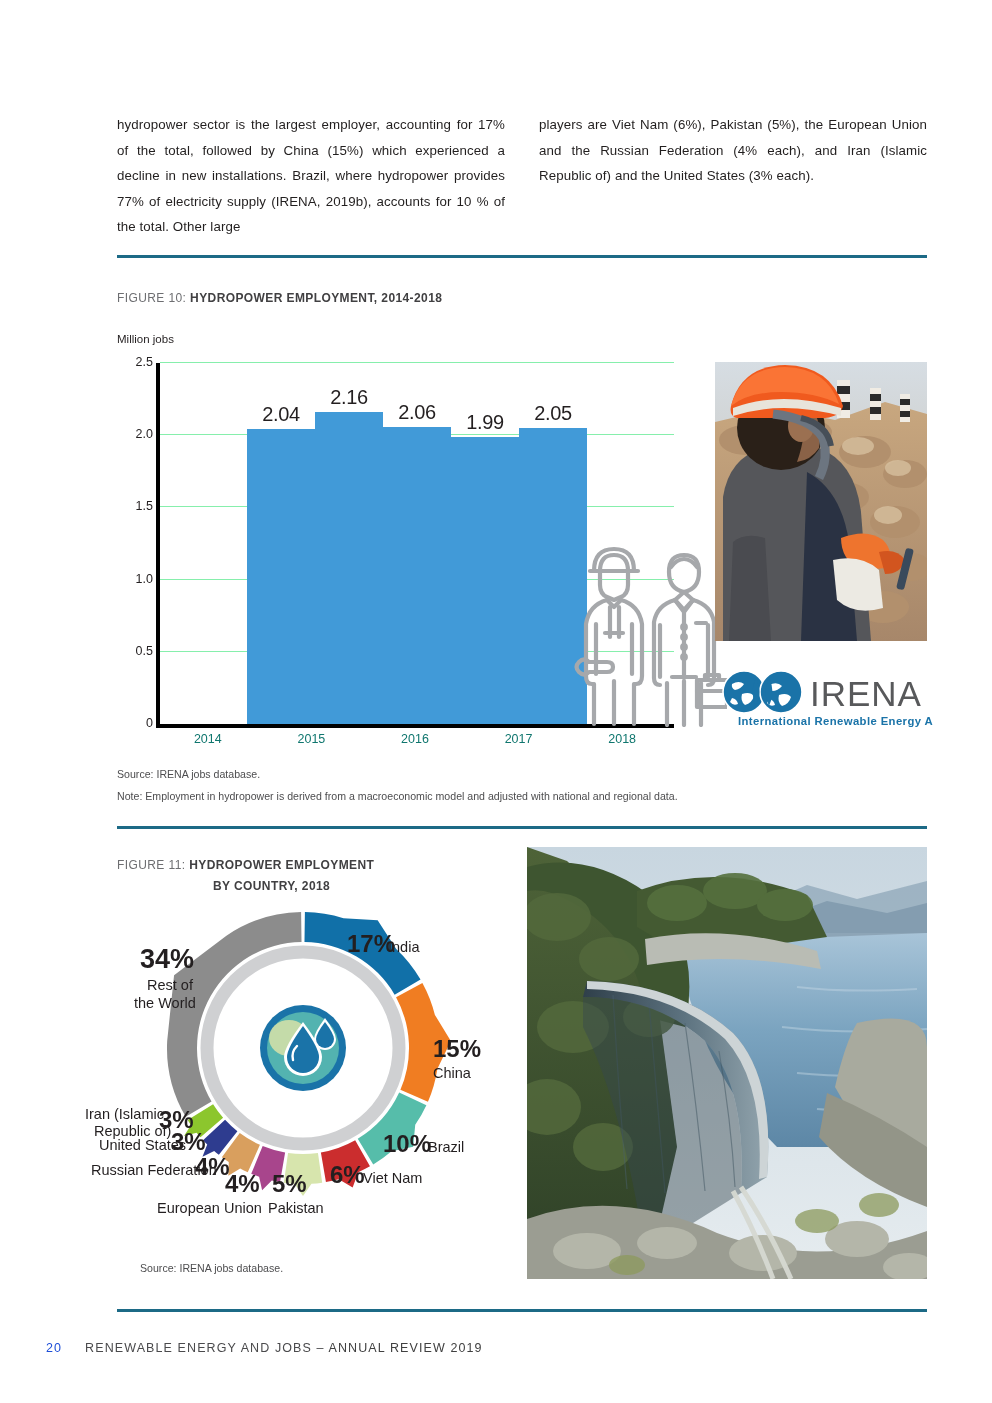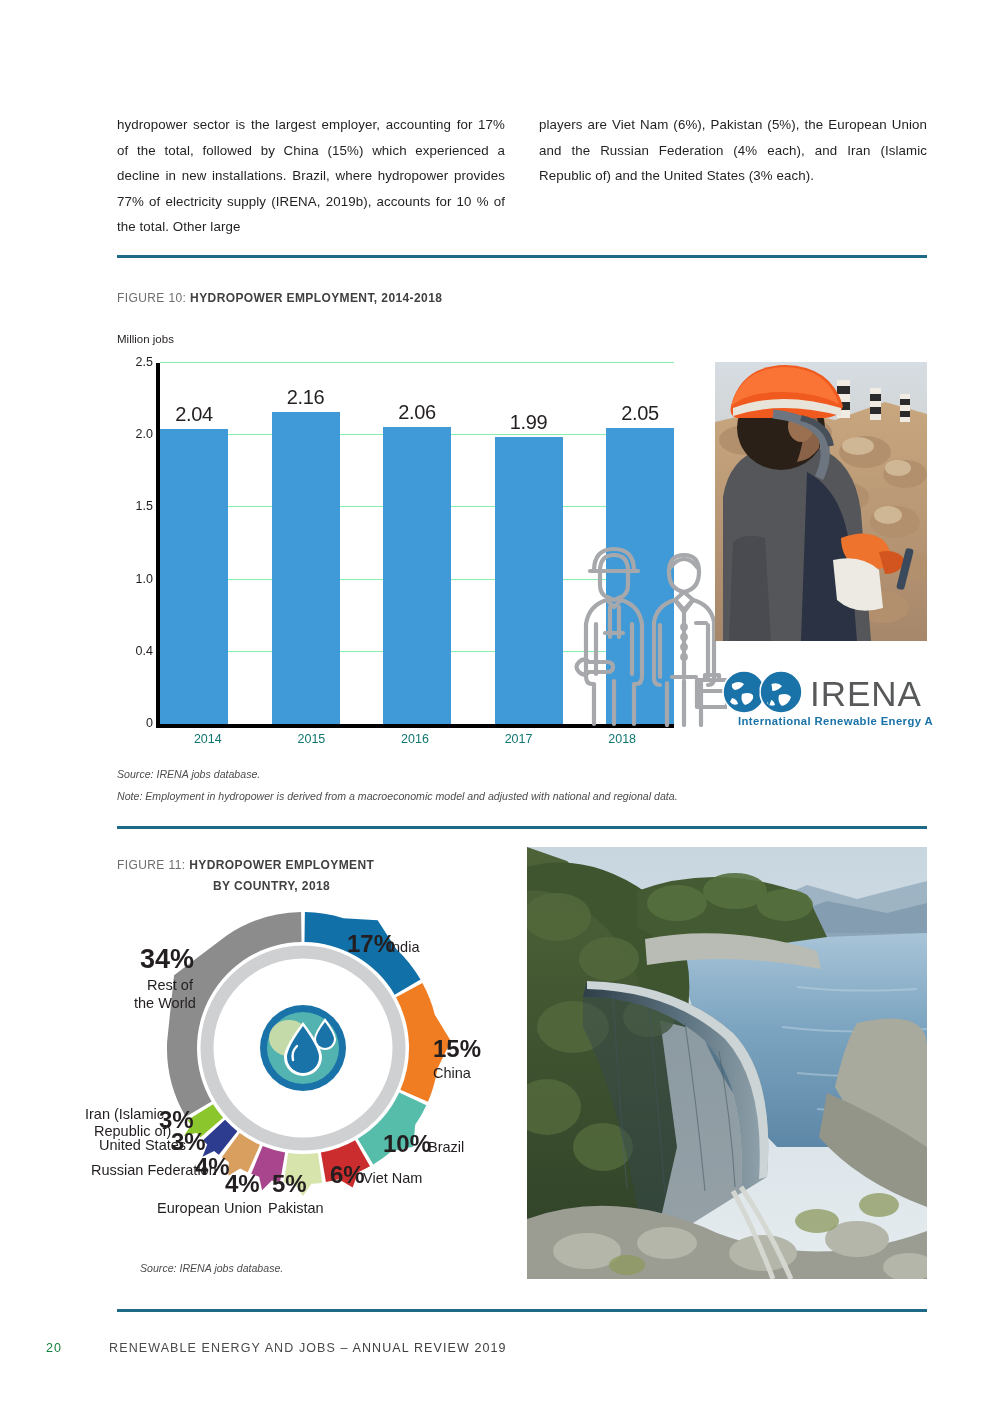--- a/index.html
+++ b/index.html
@@ -62,21 +62,21 @@
     background: #86efac;
   }
   .ytick {
     position: absolute; right: 100%; margin-right: 7px;
     transform: translateY(-50%);
     font-size: 12.5px; color: #231f20; white-space: nowrap;
   }
   .bars {
     position: absolute; left: 0; right: 0; bottom: 0; top: 0;
     display: flex; align-items: flex-end;
-    justify-content: space-between;
+    justify-content: center;
   }
   .barwrap { position: relative; width: 68px; height: 100%;
              display: flex; align-items: flex-end; }
   .bar { width: 100%; background: #419ad8; }
   .barval {
     position: absolute; left: 0; width: 100%; text-align: center;
     font-size: 20px; color: #231f20; letter-spacing: -.3px;
   }
   .xlabels {
     position: absolute; left: 39px; right: 0; top: 369px;
@@ -100,21 +100,21 @@
     background: #b8b0a4;
   }
   
   .irena {
     position: absolute; left: 718px; top: 668px; width: 215px; height: 62px;
   }
 
   
   .note {
     position: absolute; left: 117px;
-    font-style: italic; font-size: 10.6px; color: #4d4d4f; text-align: right;
+    font-size: 10.6px; color: #4d4d4f; text-align: right;
   }
   #note10a { top: 768px; }
   #note10b { top: 790px; }
   #note11  { top: 1262px; left: 140px; }
 
   
   .donut-wrap {
     position: absolute; left: 85px; top: 900px; width: 440px; height: 360px;
   }
 
@@ -122,21 +122,21 @@
   .photo-dam {
     position: absolute; left: 527px; top: 847px;
     width: 400px; height: 432px; overflow: hidden; background: #3d5a6b;
   }
 
   
   .footer {
     position: absolute; left: 46px; top: 1341px;
     font-size: 12.5px; letter-spacing: 1.1px;
   }
-  .footer .pg { color: #15803d; margin-right: 47px; }
+  .footer .pg { color: #1d4ed8; margin-right: 23px; }
   .footer .t1 { color: #4a4a4c; }
   .footer .t2 { color: #404040; }
 </style>
 </head>
 <body>
 
 <div class="page">
 
   <div class="cols">
     <div class="col">
@@ -164,21 +164,21 @@
       <div class="gridline" style="bottom:80%">
         <span class="ytick">2.0</span>
       </div>
       <div class="gridline" style="bottom:60%">
         <span class="ytick">1.5</span>
       </div>
       <div class="gridline" style="bottom:40%">
         <span class="ytick">1.0</span>
       </div>
       <div class="gridline" style="bottom:20%">
-        <span class="ytick">0.4</span>
+        <span class="ytick">0.5</span>
       </div>
       <div class="gridline" style="bottom:0%;background:transparent">
         <span class="ytick">0</span>
       </div>
 
       <div class="bars">
         <div class="barwrap">
           <div class="bar" id="bar0" style="height: 81.6%;"></div>
           <span class="barval" id="val0" style="bottom: calc(81.6% + 3px);">2.04</span>
         </div>

